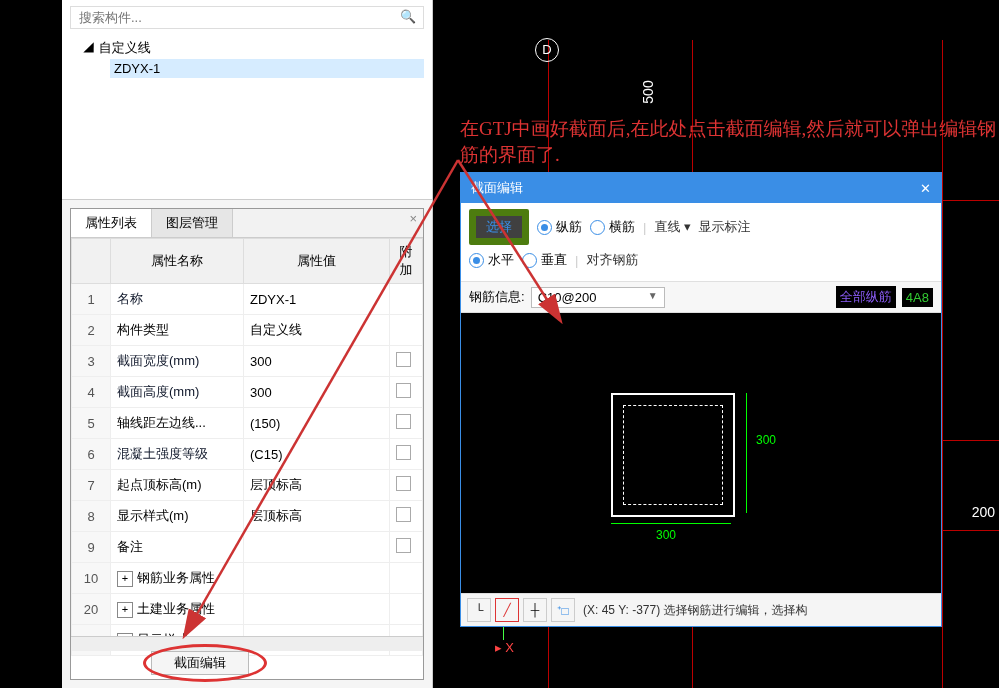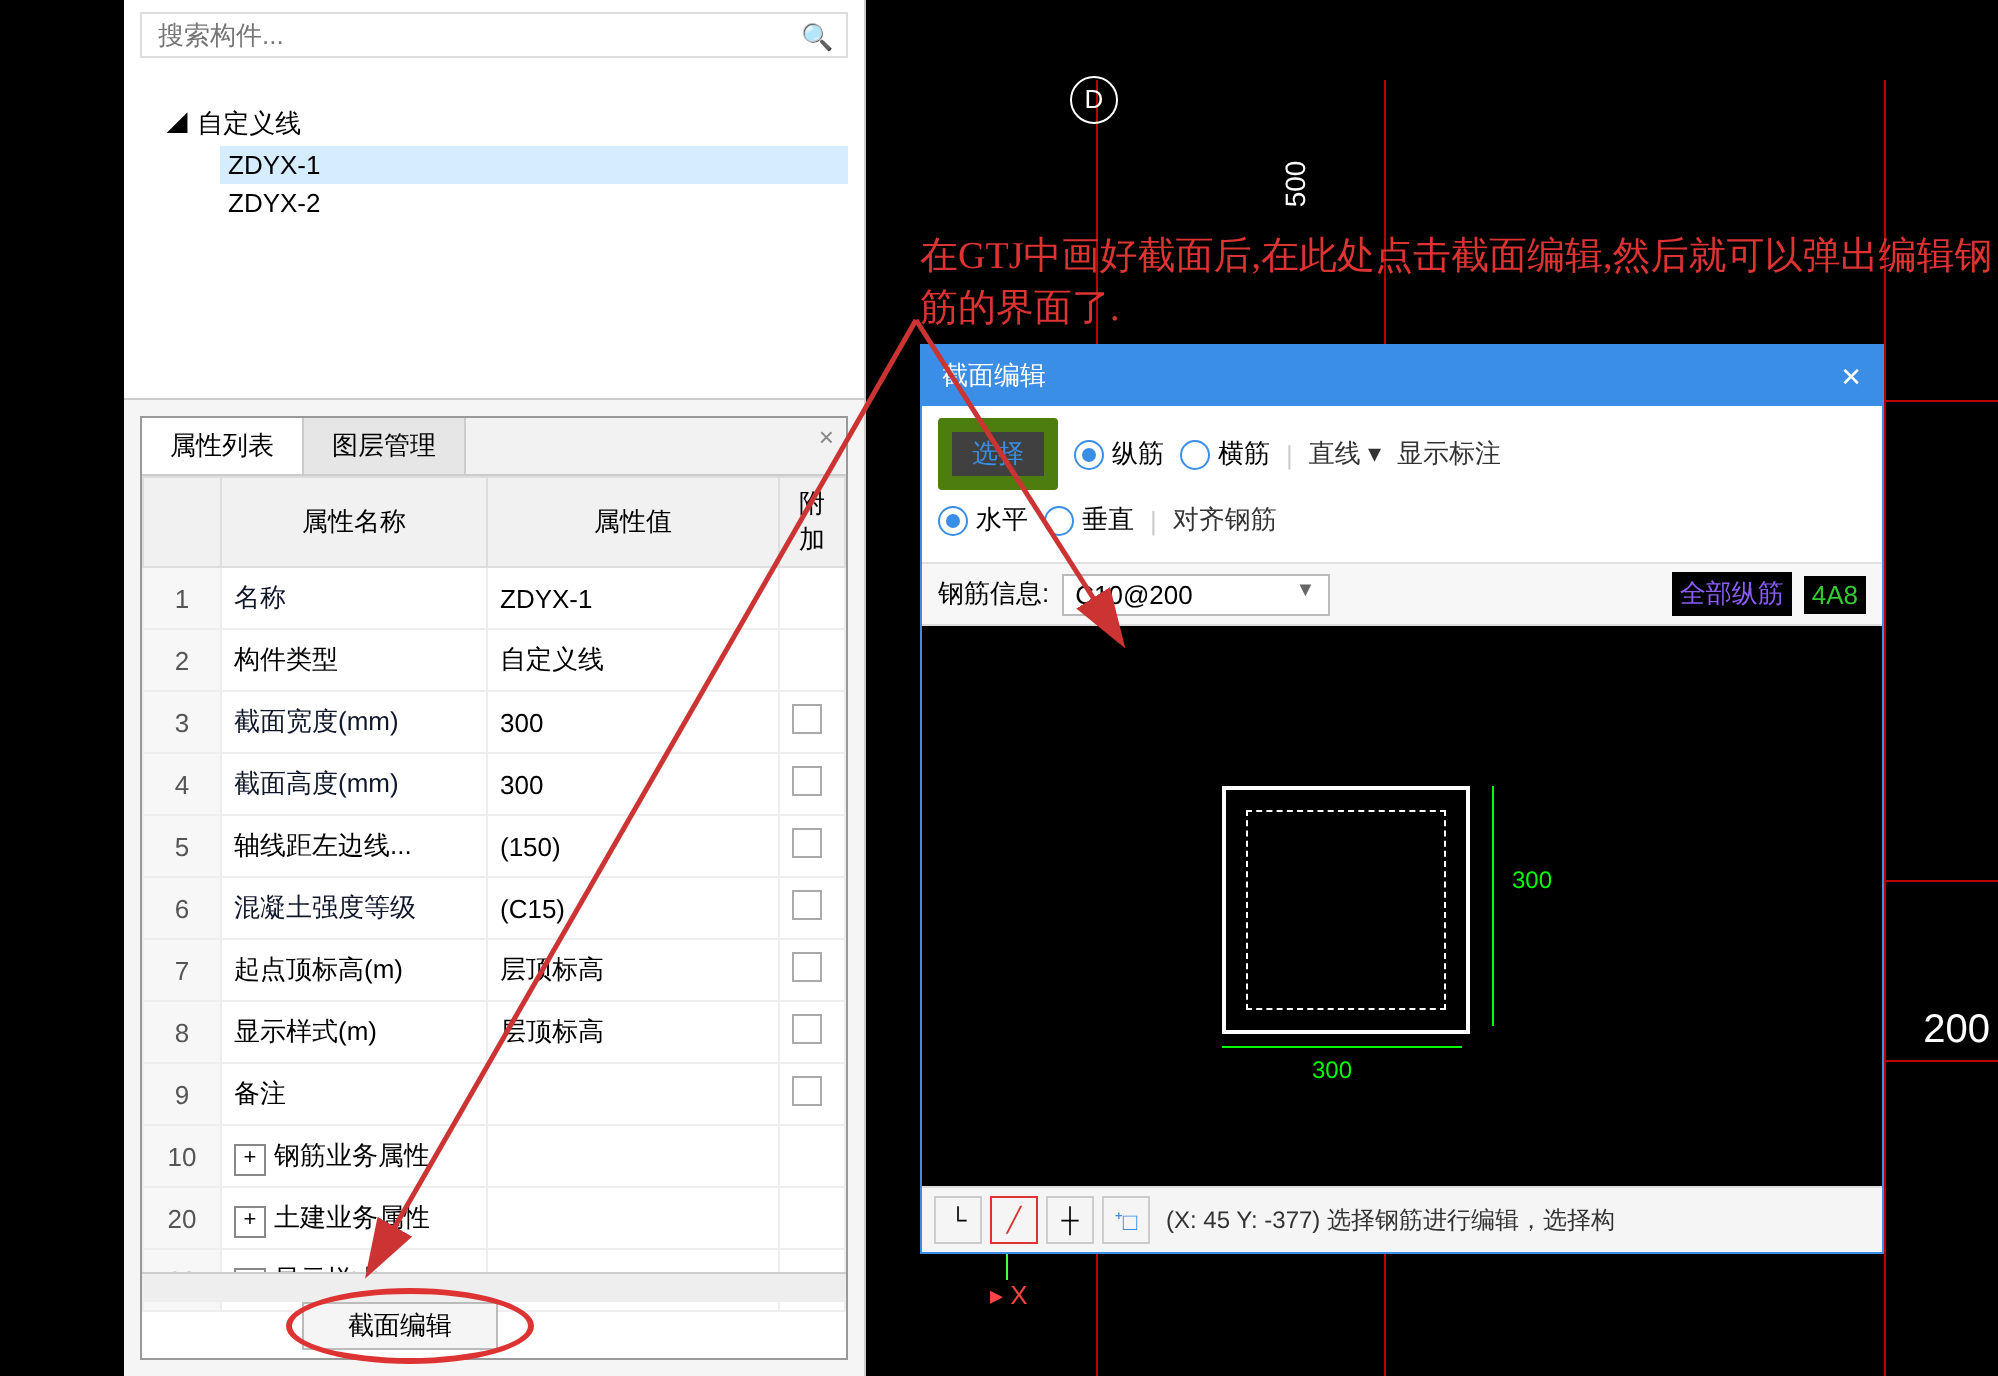--- a/index.html
+++ b/index.html
@@ -1,18 +1,18 @@
 <!DOCTYPE html>
 <html><head>
 <meta charset="utf-8">
 <style>
 html,body{margin:0;padding:0;font-family:"Microsoft YaHei",SimSun,Arial,sans-serif;font-size:13px;background:#000;color:#000;width:999px;height:688px;overflow:hidden;position:relative}
 .left-panel{position:absolute;left:62px;top:0;width:370px;height:688px;background:#fff;border-right:1px solid #ccc}
 .tree-area{height:200px;border-bottom:1px solid #ccc;padding:6px 8px;box-sizing:border-box}
-.search-row{display:flex;align-items:flex-end;border:1px solid #ddd;padding:2px 6px;margin-bottom:22px}
+.search-row{display:flex;align-items:flex-start;border:1px solid #ddd;padding:2px 6px;margin-bottom:8px}
 .search-row input{flex:1;border:none;outline:none;font-size:13px}
 .tree-node{padding:2px 0 2px 12px}
 .tree-sub{padding-left:40px}
 .tree-sub .item{padding:2px 4px}
 .tree-sub .item.sel{background:#d6ecff}
 .prop-wrap{position:absolute;top:200px;left:0;right:0;bottom:0;padding:8px;background:#f5f5f5}
 .prop-box{border:1px solid #999;background:#fff;height:100%;box-sizing:border-box;position:relative}
 .tabs{display:flex;border-bottom:1px solid #ccc;background:#f2f2f2}
 .tab{padding:5px 14px;border-right:1px solid #ccc;background:#e6e6e6}
 .tab.active{background:#fff;font-weight:400}
@@ -54,21 +54,21 @@
 .tool-ico.sel{border-color:#d33;color:#d33}
 .status-text{margin-left:4px;color:#333;white-space:nowrap;overflow:hidden}
 .cad-bg{position:absolute;right:0;top:0;width:567px;height:688px;background:#000}
 .cad-col{position:absolute;top:40px;width:1px;height:648px;background:#b00}
 .cad-row{position:absolute;left:432px;right:0;height:1px;background:#b00}
 .grid-label{position:absolute;left:535px;top:38px;width:22px;height:22px;border:1px solid #fff;border-radius:50%;color:#fff;text-align:center;line-height:22px;font-size:13px}
 .axis{position:absolute;left:495px;top:640px;color:#f44;font-size:13px}
 .axis .y{position:absolute;left:8px;top:-26px;width:1px;height:26px;background:#4f4}
 .close-x{position:absolute;right:6px;top:2px;font-size:13px;color:#888}
 svg.arrow{position:absolute;left:0;top:0;width:999px;height:688px;pointer-events:none}
-.num200{position:absolute;right:4px;top:504px;color:#fff;font-size:20px}
+.num200{position:absolute;right:4px;top:504px;color:#fff;font-size:14px}
 .num500{position:absolute;left:636px;top:84px;color:#fff;font-size:14px;transform:rotate(-90deg)}
 .checkbox-col{width:20px}
 .checkbox{width:13px;height:13px;border:1px solid #aaa;display:inline-block}
 </style>
 </head>
 <body>
 
 <div class="cad-bg">
   <div class="cad-col" style="left:116px"></div>
   <div class="cad-col" style="left:260px"></div>
@@ -84,21 +84,20 @@
 
 <div class="left-panel">
   <div class="tree-area">
     <div class="search-row">
       <input placeholder="搜索构件..." style="">
       <span style="color:#3a8ee6">🔍</span>
     </div>
     <div class="tree-node">◢ <span>自定义线</span></div>
     <div class="tree-sub">
       <div class="item sel">ZDYX-1</div>
-      <div class="item">ZDYX-2</div>
     </div>
   </div>
 
   <div class="prop-wrap">
     <div class="prop-box">
       <span class="close-x">×</span>
       <div class="tabs">
         <div class="tab active">属性列表</div>
         <div class="tab">图层管理</div>
       </div>

